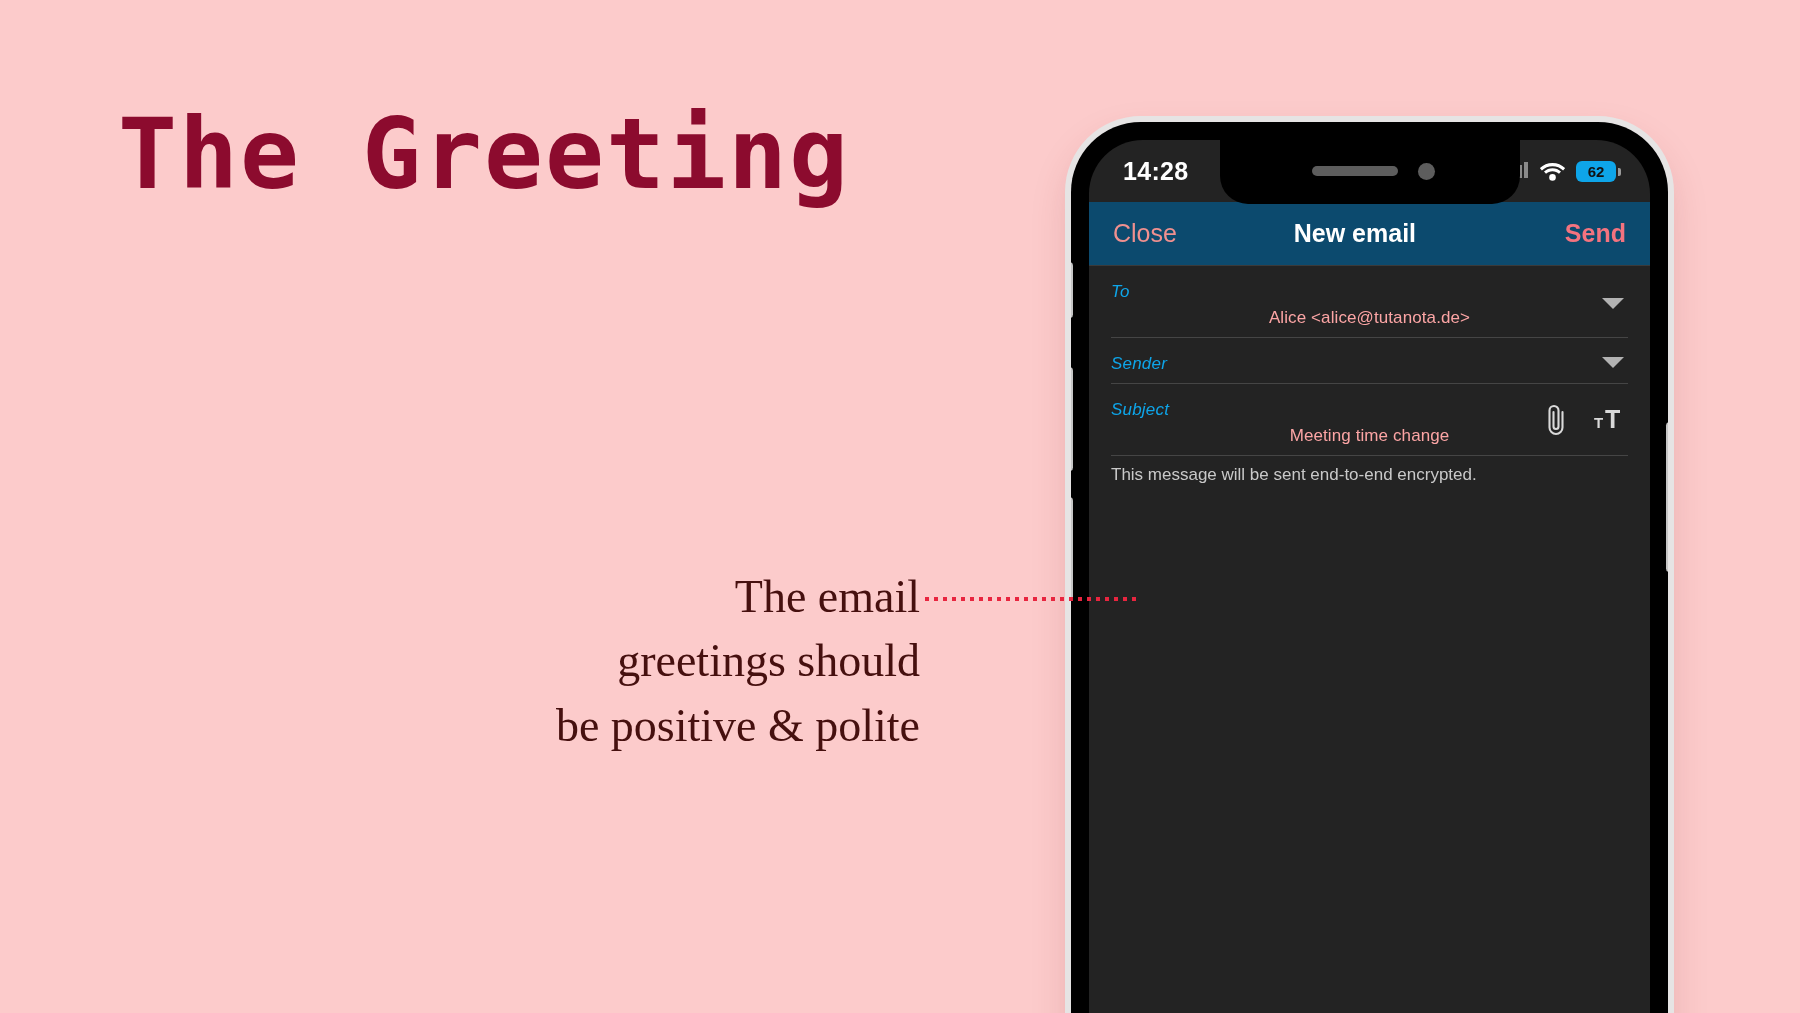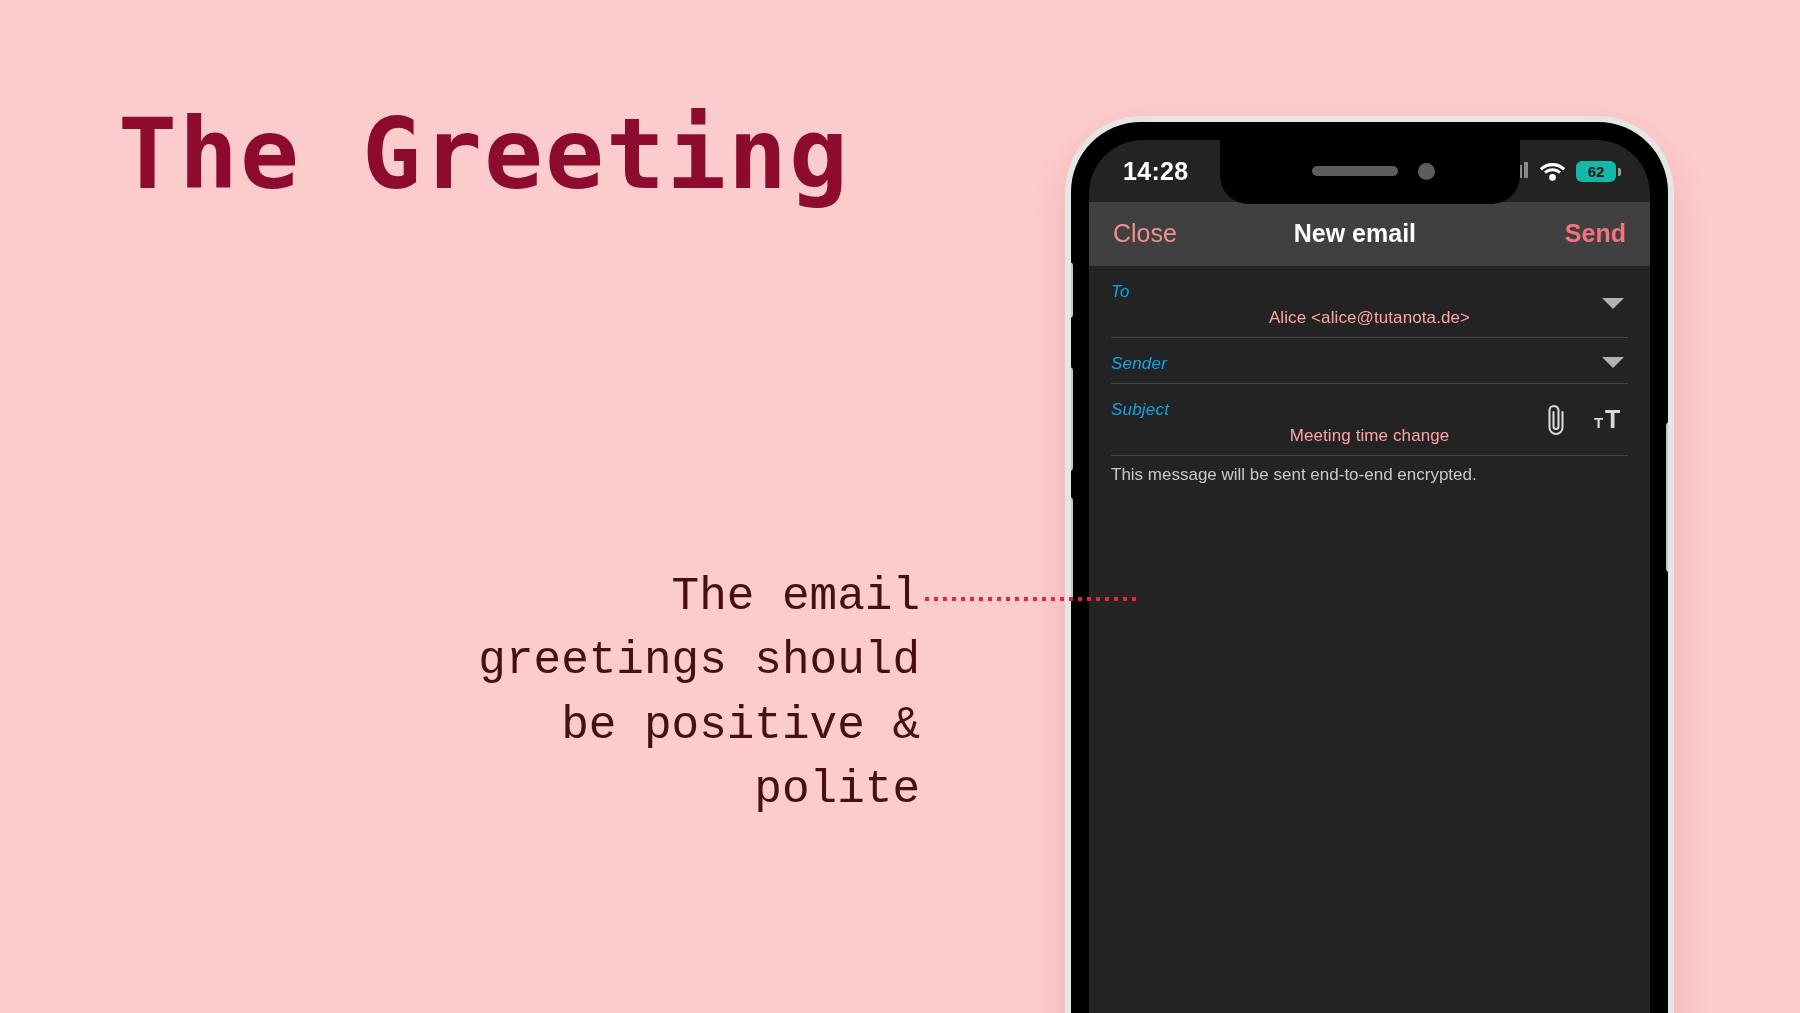--- a/index.html
+++ b/index.html
@@ -21,21 +21,21 @@
     white-space:pre;
     line-height:1.0;
   }
 
   
   .annotation{
     position:absolute;
     left:380px;top:565px;
     width:540px;
     text-align:right;
-    font-family:Liberation Mono, monospace;
+    font-family:Liberation Serif, serif;
     font-stretch:condensed;
     font-size:46px;
     line-height:1.40;
     color:#46100f;
     white-space:pre-line;
   }
   .dotline{
     position:absolute;
     left:925px;top:597px;
     width:215px;height:4px;
@@ -93,34 +93,34 @@
     position:absolute;left:0;top:0;width:100%;height:62px;
     display:flex;align-items:center;justify-content:space-between;
     padding:0 34px;box-sizing:border-box;z-index:20;
   }
   .clock{color:#fff;font-size:25px;font-weight:700;letter-spacing:.3px;}
   .sysicons{display:flex;align-items:center;gap:11px;}
   .signal{display:block;}
   .wifi{display:block;}
   .battery{
     position:relative;width:40px;height:21px;border-radius:6px;
-    background:#14b8a6;display:flex;align-items:center;justify-content:center;
+    background:#0ea5e9;display:flex;align-items:center;justify-content:center;
   }
   .battery .lvl{font-size:15px;font-weight:700;color:#111;line-height:1;}
   .battery::after{
     content:"";position:absolute;right:-5px;top:7px;width:3px;height:8px;
     border-radius:0 2px 2px 0;background:#9b9b9b;
   }
 
   
   .navbar{
     position:absolute;left:0;top:62px;width:100%;height:64px;
     display:flex;align-items:center;justify-content:space-between;
     padding:0 24px;box-sizing:border-box;
-    background:#404040;
+    background:#0c4a6e;
     border-bottom:1px solid #3a3a3a;
     z-index:15;
   }
   .nav-close{color:#f0908f;font-size:25px;font-weight:400;}
   .nav-title{color:#ffffff;font-size:25px;font-weight:700;}
   .nav-send{color:#f4737f;font-size:25px;font-weight:700;margin-left:32px;}
 
   
   .form{
     position:absolute;left:0;top:126px;width:100%;bottom:0;

